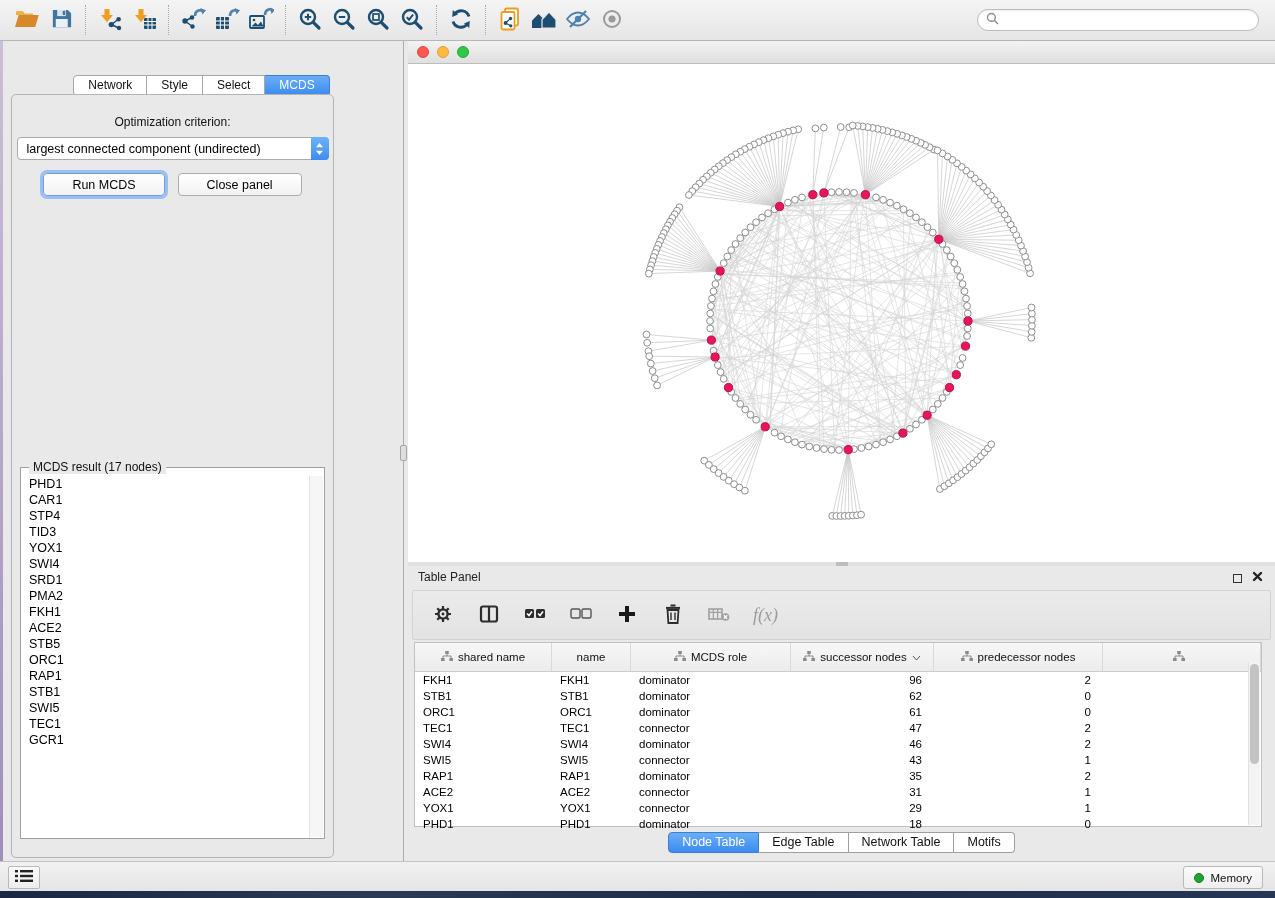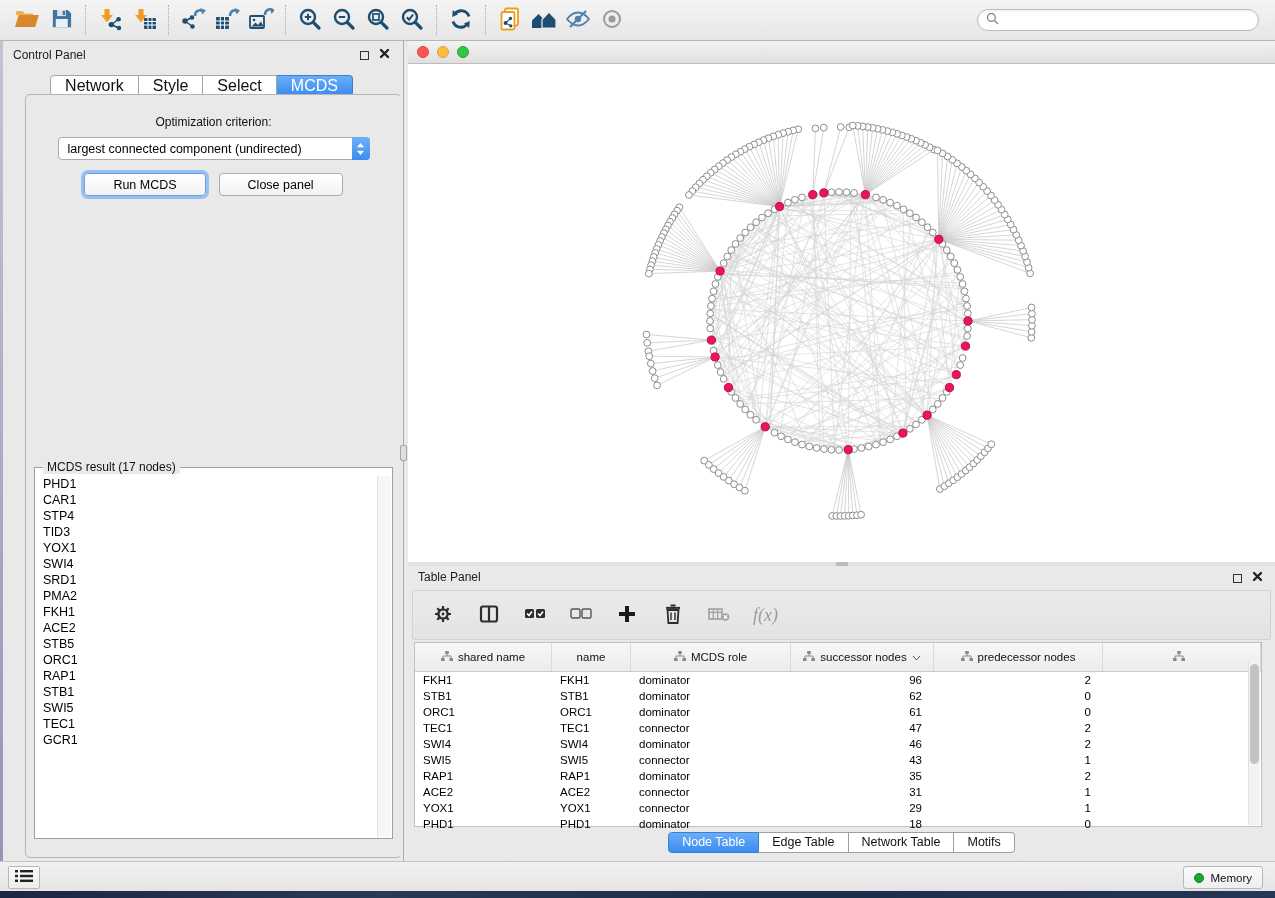--- a/index.html
+++ b/index.html
@@ -24,25 +24,25 @@
     background:linear-gradient(90deg,#1b2742,#2a3a55 30%,#1d2c47 60%,#253656); }
 
   
   #control-panel { position:absolute; left:3px; top:41px; width:397px; height:820px; background:#e9e9e9; }
   #cp-header { position:absolute; left:0; top:0; right:0; height:26px; }
   #cp-title { position:absolute; left:10px; top:7px; font-size:12px; color:#222; }
   .win-icons { position:absolute; right:10px; top:7px; display:flex; gap:10px; align-items:center; }
   .float-icon { width:9px; height:9px; border:1.5px solid #333; display:inline-block; }
   #cp-tabs { position:absolute; left:0; top:34px; width:100%; display:flex; justify-content:center; }
   .ctab { height:21px; line-height:19px; padding:0 14px; background:#fff; border:1px solid #a6a6a6;
-    border-left:none; font-size:16px; color:#111; }
+    border-left:none; font-size:12px; color:#111; }
   .ctab:first-child { border-left:1px solid #a6a6a6; border-radius:4px 0 0 4px; }
   .ctab:last-child { border-radius:0 4px 4px 0; }
   .ctab.active { background:linear-gradient(#6aaef7,#3b8bf0); color:#fff; border-color:#3a7fd0; }
-  #cp-content { position:absolute; left:22px; top:53px; width:377px; height:764px;
+  #cp-content { position:absolute; left:8px; top:53px; width:323px; height:764px;
     border:1px solid #b4b4b4; border-radius:5px; background:#e9e9e9; }
   #opt-label { position:absolute; top:20px; width:100%; text-align:center; font-size:12px; color:#111; }
   #criterion-select { position:absolute; top:42px; left:50%; transform:translateX(-50%);
     width:312px; height:23px; background:#fff; border:1px solid #ababab; border-radius:4px;
     display:flex; align-items:center; }
   #criterion-value { flex:1; padding-left:9px; font-size:12.5px; color:#000; white-space:nowrap; }
   #criterion-spinner { width:18px; height:23px; margin-right:-1px; border-radius:0 4px 4px 0;
     background:linear-gradient(#6db1f8,#3c8cf1); display:flex; align-items:center; justify-content:center; }
   #cp-buttons { position:absolute; top:78px; width:100%; display:flex; justify-content:center; gap:13px; }
   .mac-btn { height:23px; padding:0 28px; background:linear-gradient(#ffffff,#f2f2f2);
@@ -261,29 +261,20 @@
           <path d="M8.3 8.3L12 12" stroke="#8b8b8b" stroke-width="1.4"></path>
         </svg></span>
     <input type="text" placeholder="" style="">
   </div>
 </div>
 
 <div id="wall-left"></div>
 <div id="wall-bottom"></div>
 
 <div id="control-panel">
-  <div id="cp-header">
-    <span id="cp-title">Control Panel</span>
-    <span class="win-icons">
-      <span class="float-icon"></span>
-      <span><svg width="11" height="11" viewBox="0 0 11 11">
-            <path stroke="#222" stroke-width="2.4" stroke-linecap="round" d="M2 2l7 7M9 2l-7 7"></path>
-          </svg></span>
-    </span>
-  </div>
   <div id="cp-tabs">
       <div class="ctab">Network</div>
       <div class="ctab">Style</div>
       <div class="ctab">Select</div>
       <div class="ctab active">MCDS</div>
     </div>
   <div id="cp-content">
     <div id="opt-label">Optimization criterion:</div>
     <div id="criterion-select">
       <span id="criterion-value">largest connected component (undirected)</span>

